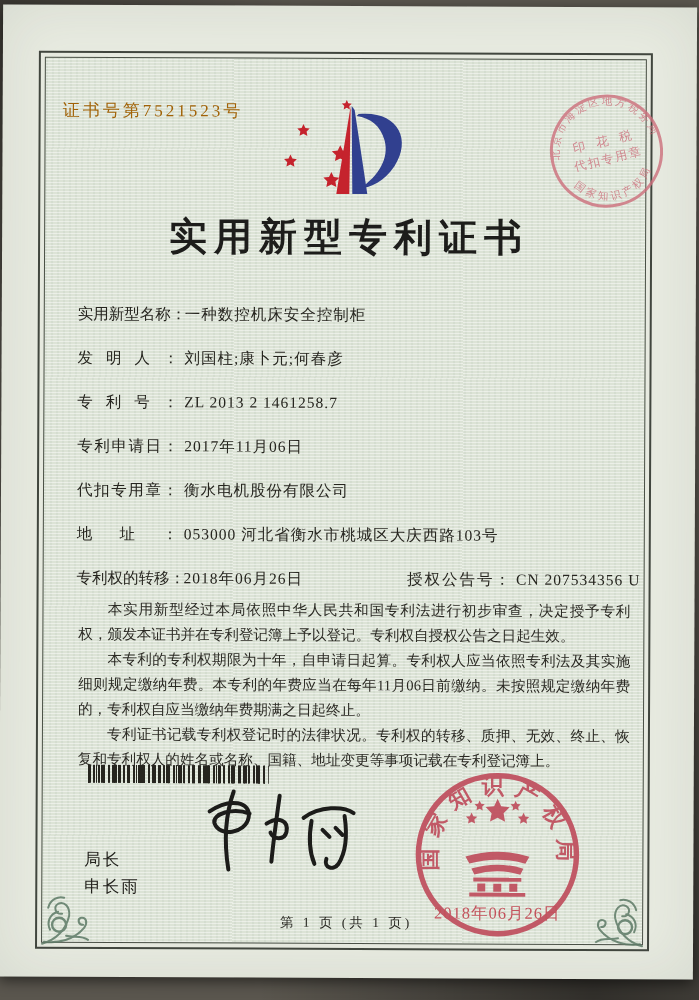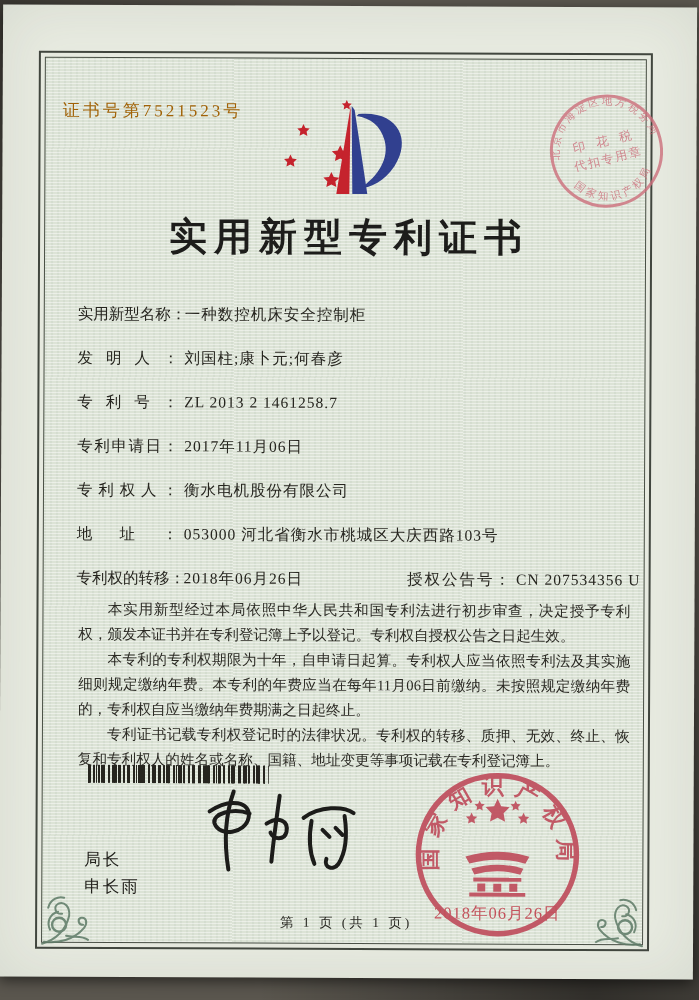--- a/index.html
+++ b/index.html
@@ -135,21 +135,21 @@
     <div class="field-row">
       <span class="flabel">发明人：</span><span class="fvalue">刘国柱;康卜元;何春彦</span>
     </div>
     <div class="field-row">
       <span class="flabel">专利号：</span><span class="fvalue">ZL 2013 2 1461258.7</span>
     </div>
     <div class="field-row">
       <span class="flabel">专利申请日：</span><span class="fvalue">2017年11月06日</span>
     </div>
     <div class="field-row">
-      <span class="flabel">专利权人：</span><span class="fvalue">衡水电机股份有限公司</span>
+      <span class="flabel">代扣专用章：</span><span class="fvalue">衡水电机股份有限公司</span>
     </div>
     <div class="field-row">
       <span class="flabel">地址：</span><span class="fvalue">053000 河北省衡水市桃城区大庆西路103号</span>
     </div>
     <div class="field-row">
       <span class="flabel">专利权的转移：</span><span class="fvalue">2018年06月26日</span><span class="grant-no"><span class="glabel">授权公告号：</span><span class="gvalue">CN 207534356 U</span></span>
     </div>
   </div>
 
   <div class="body-text">

